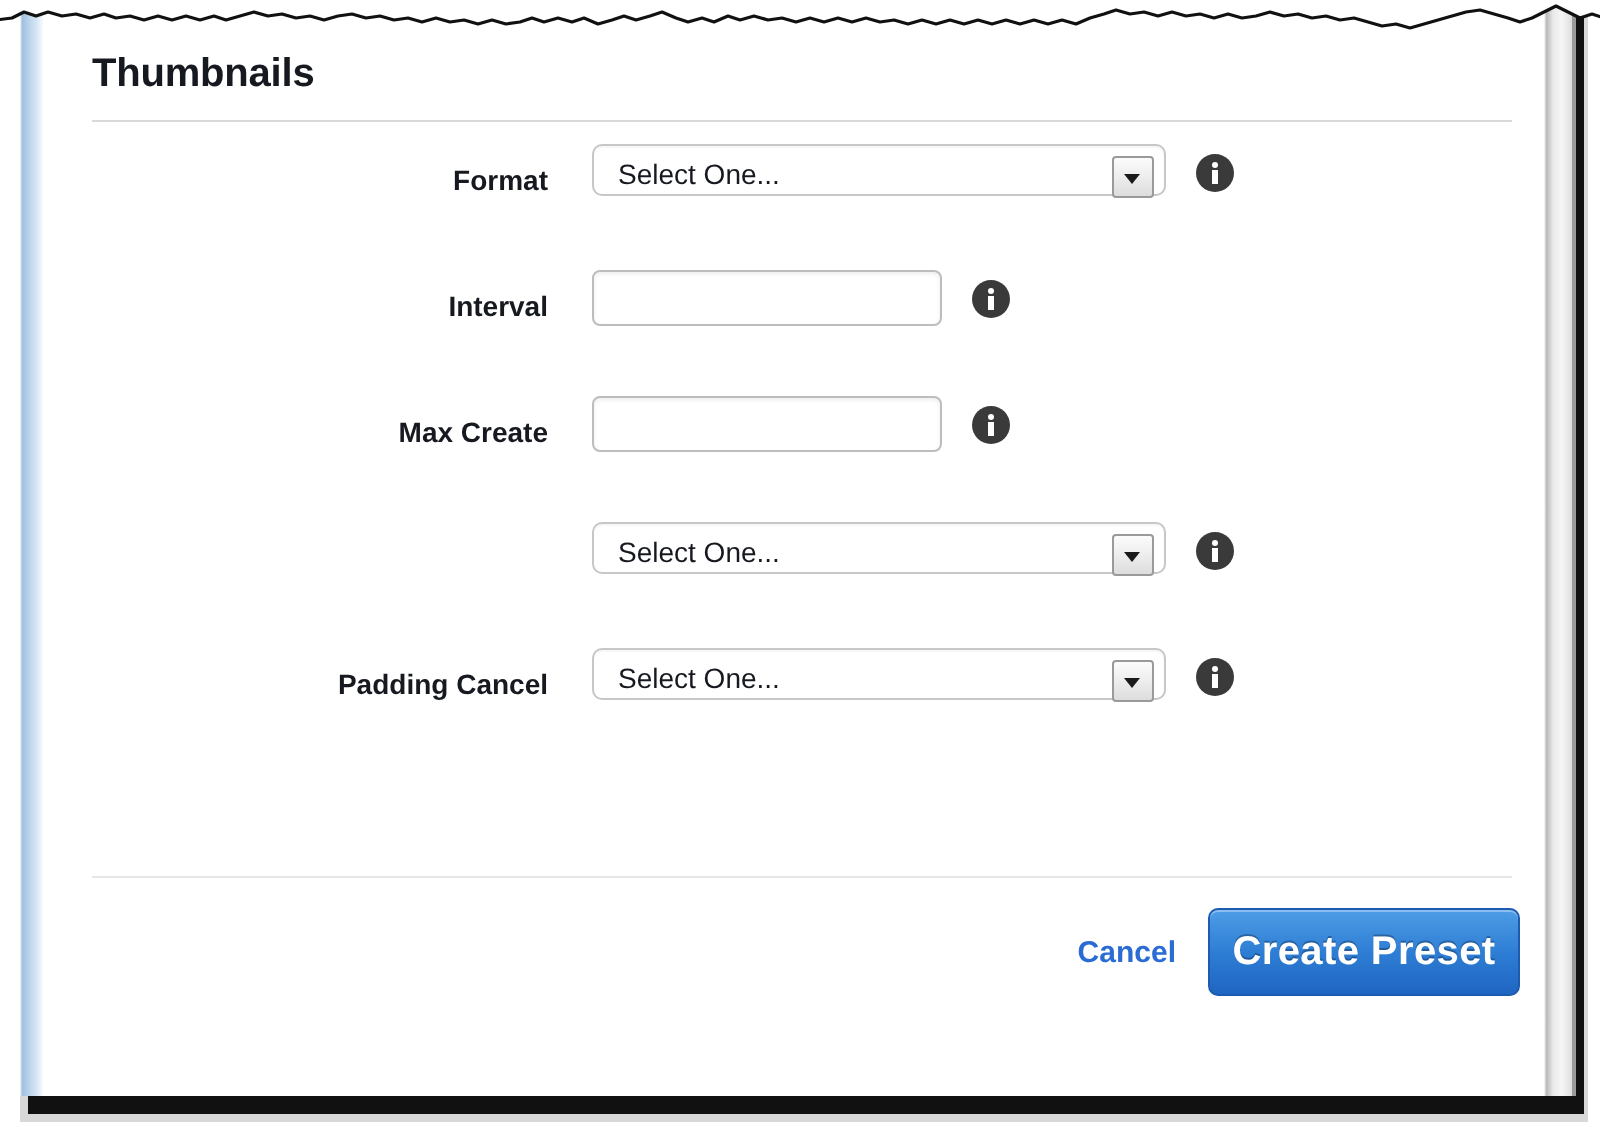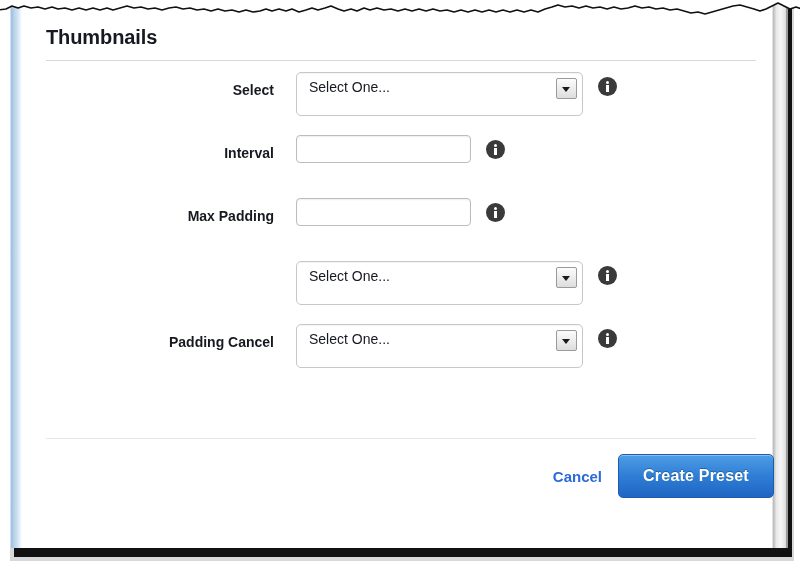--- a/index.html
+++ b/index.html
@@ -155,21 +155,21 @@
   .field-wrap {
     position: absolute;
     left: 258px;
     top: 8px;
   }
 
   
   .select-box {
     position: relative;
     width: 287px;
-    height: 44px;
+    height: 26px;
     box-sizing: border-box;
     border: 1px solid #c7c7c7;
     border-radius: 5px;
     background: #ffffff;
     box-shadow: inset 0 1px 1px rgba(0,0,0,0.04);
   }
   .select-text {
     position: absolute;
     left: 12px;
     top: 6px;
@@ -247,21 +247,21 @@
   .footer-rule {
     position: absolute;
     left: 8px;
     top: 420px;
     width: 710px;
     height: 1px;
     background: #e6e6e6;
   }
   .footer {
     position: absolute;
-    left: 18px;
+    left: 4px;
     top: 436px;
     width: 718px;
     height: 60px;
   }
   .cancel-link {
     position: absolute;
     right: 172px;
     top: 14px;
     font-size: 15px;
     font-weight: bold;
@@ -274,21 +274,21 @@
     right: 0px;
     top: 0px;
     width: 156px;
     height: 44px;
     box-sizing: border-box;
     border: 1px solid #1c5bb0;
     border-radius: 5px;
     background: linear-gradient(to bottom, #4e9de6 0%, #2f7fd6 48%, #1f65c2 100%);
     color: #ffffff;
     font-family: "Liberation Sans", sans-serif;
-    font-size: 16px;
+    font-size: 20px;
     font-weight: bold;
     letter-spacing: 0.2px;
     cursor: pointer;
     text-shadow: 0 -1px 0 rgba(0,0,0,0.28);
     box-shadow: inset 0 1px 0 rgba(255,255,255,0.35);
   }
 </style>
 </head>
 <body>
 
@@ -305,21 +305,21 @@
     </div>
 
     <div class="content">
 
       <div class="section-title">Thumbnails</div>
       <div class="title-rule"></div>
 
       <div class="form">
 
         <div class="form-row">
-          <div class="field-label">Select</div>
+          <div class="field-label">Format</div>
           <div class="field-wrap">
             <div class="select-box">
               <span class="select-text">Select One...</span>
               <span class="select-arrow-btn">
                   <span class="tri"></span>
                 </span>
             </div>
           </div>
           <div class="info-icon info-select">
             <span class="dot"></span>
@@ -333,21 +333,21 @@
             <input class="text-input" type="text" placeholder="" style="">
           </div>
           <div class="info-icon info-input">
             <span class="dot"></span>
               <span class="stem"></span>
           </div>
         </div>
 
 
         <div class="form-row">
-          <div class="field-label">Max Padding</div>
+          <div class="field-label">Max Create</div>
           <div class="field-wrap">
             <input class="text-input" type="text" placeholder="" style="">
           </div>
           <div class="info-icon info-input">
             <span class="dot"></span>
               <span class="stem"></span>
           </div>
         </div>
 
         <div class="form-row">

